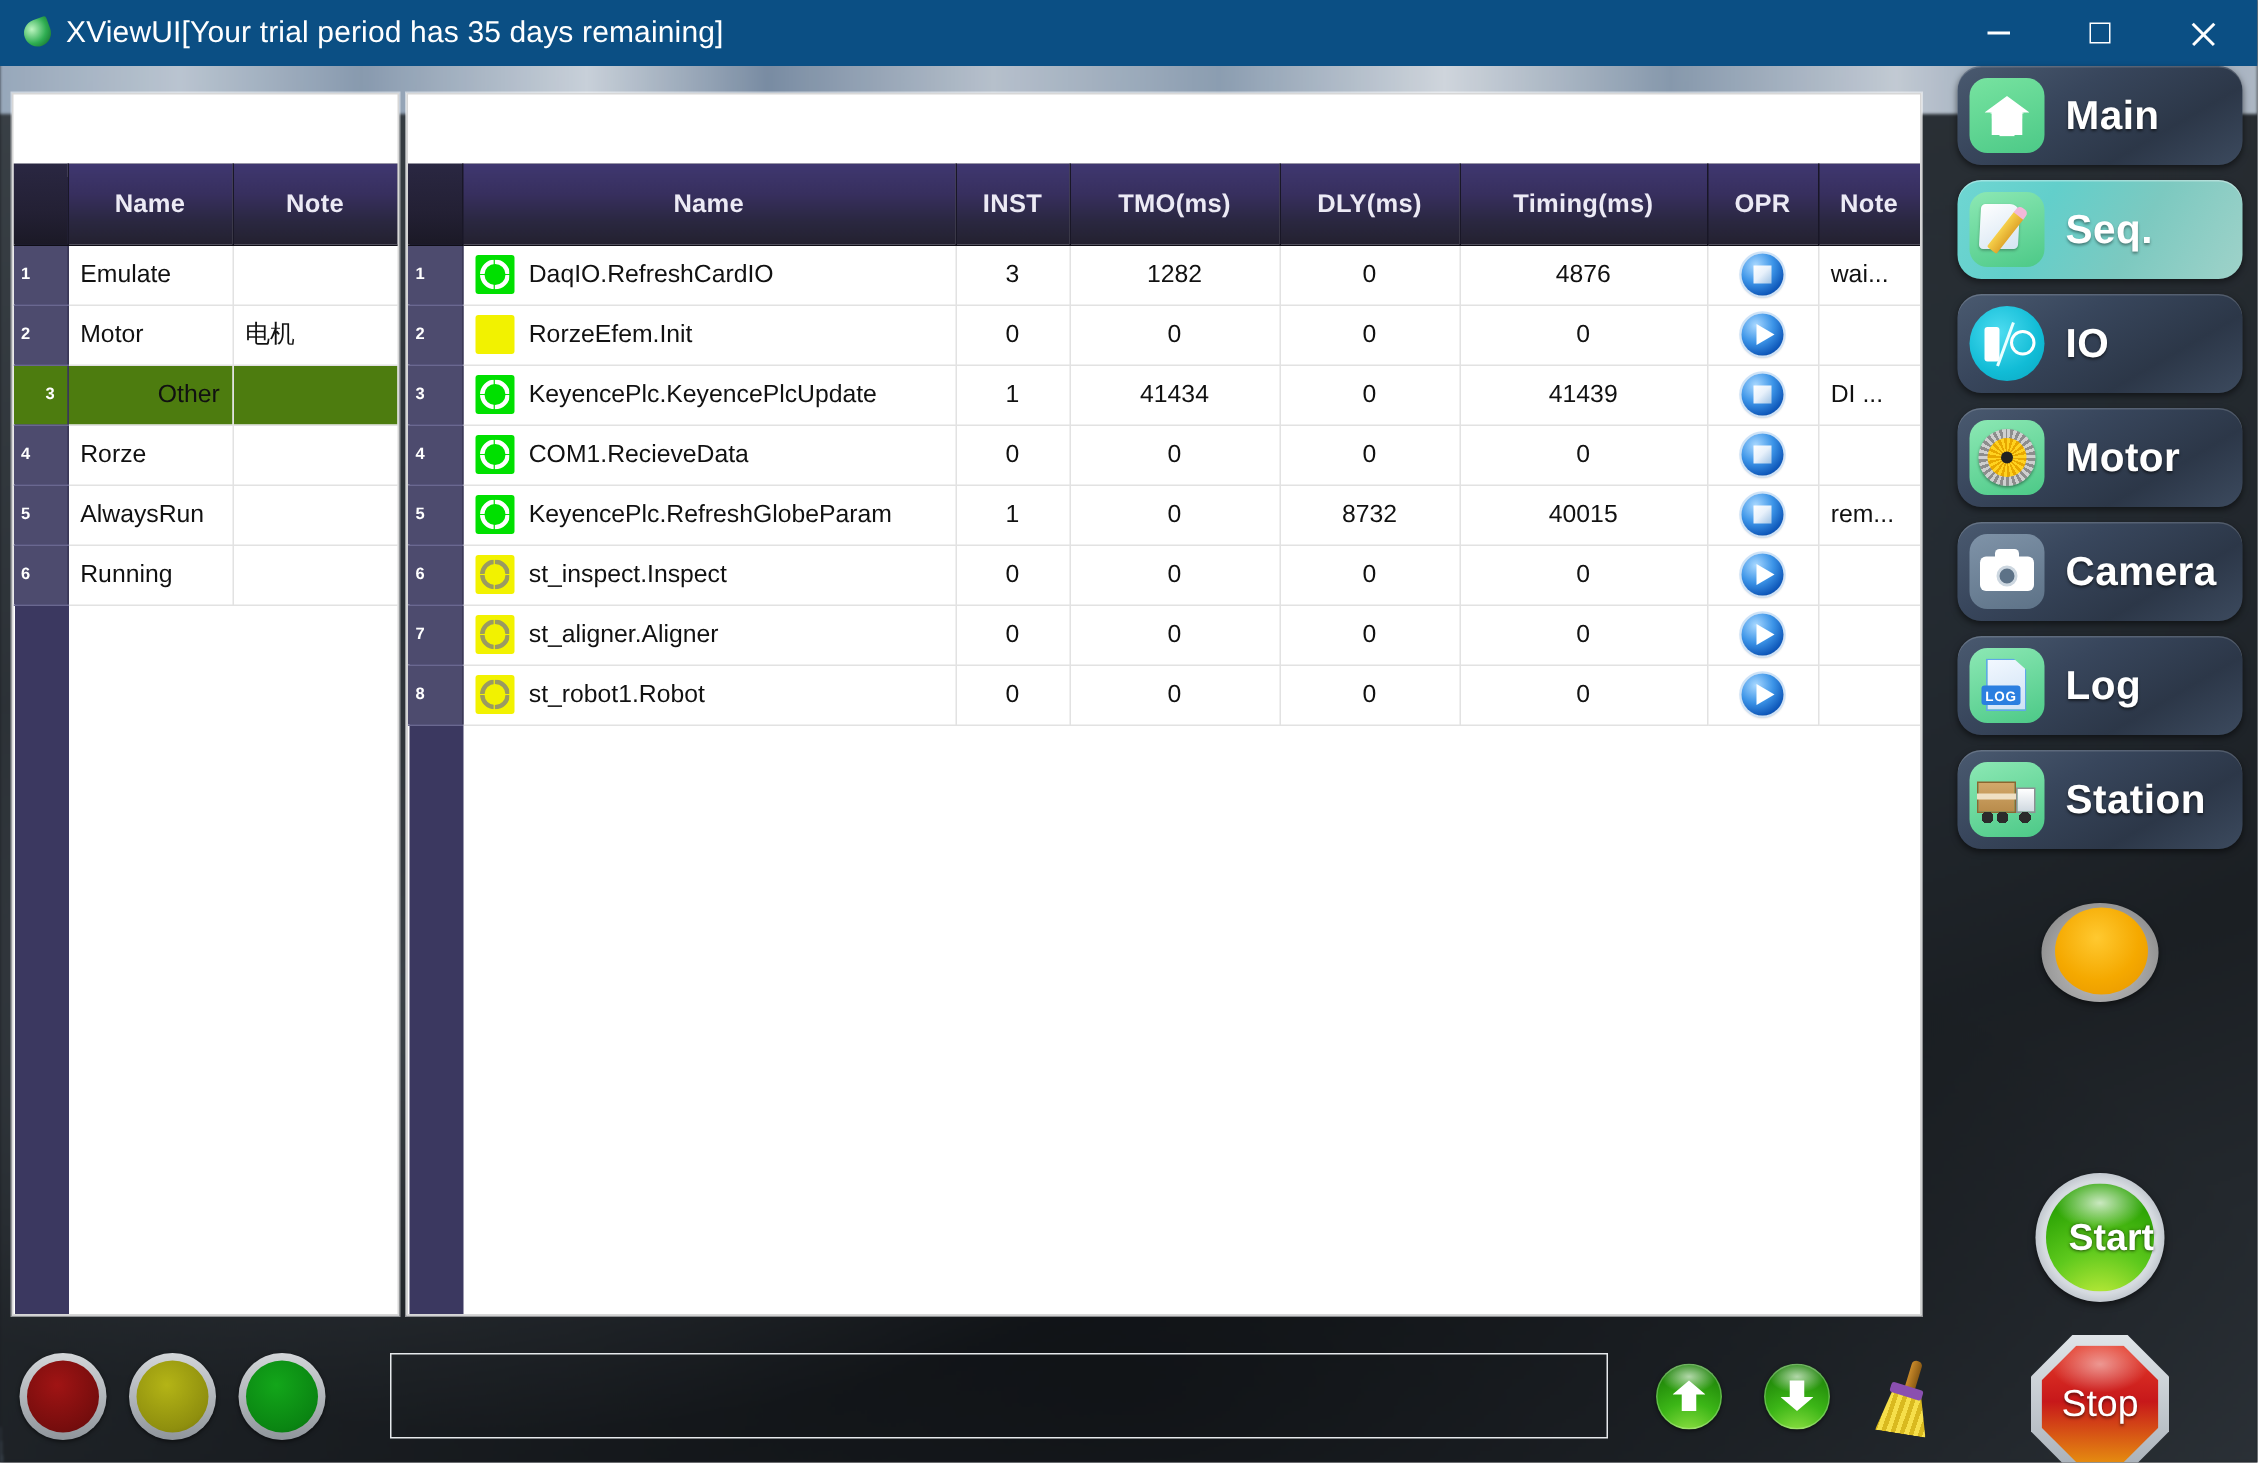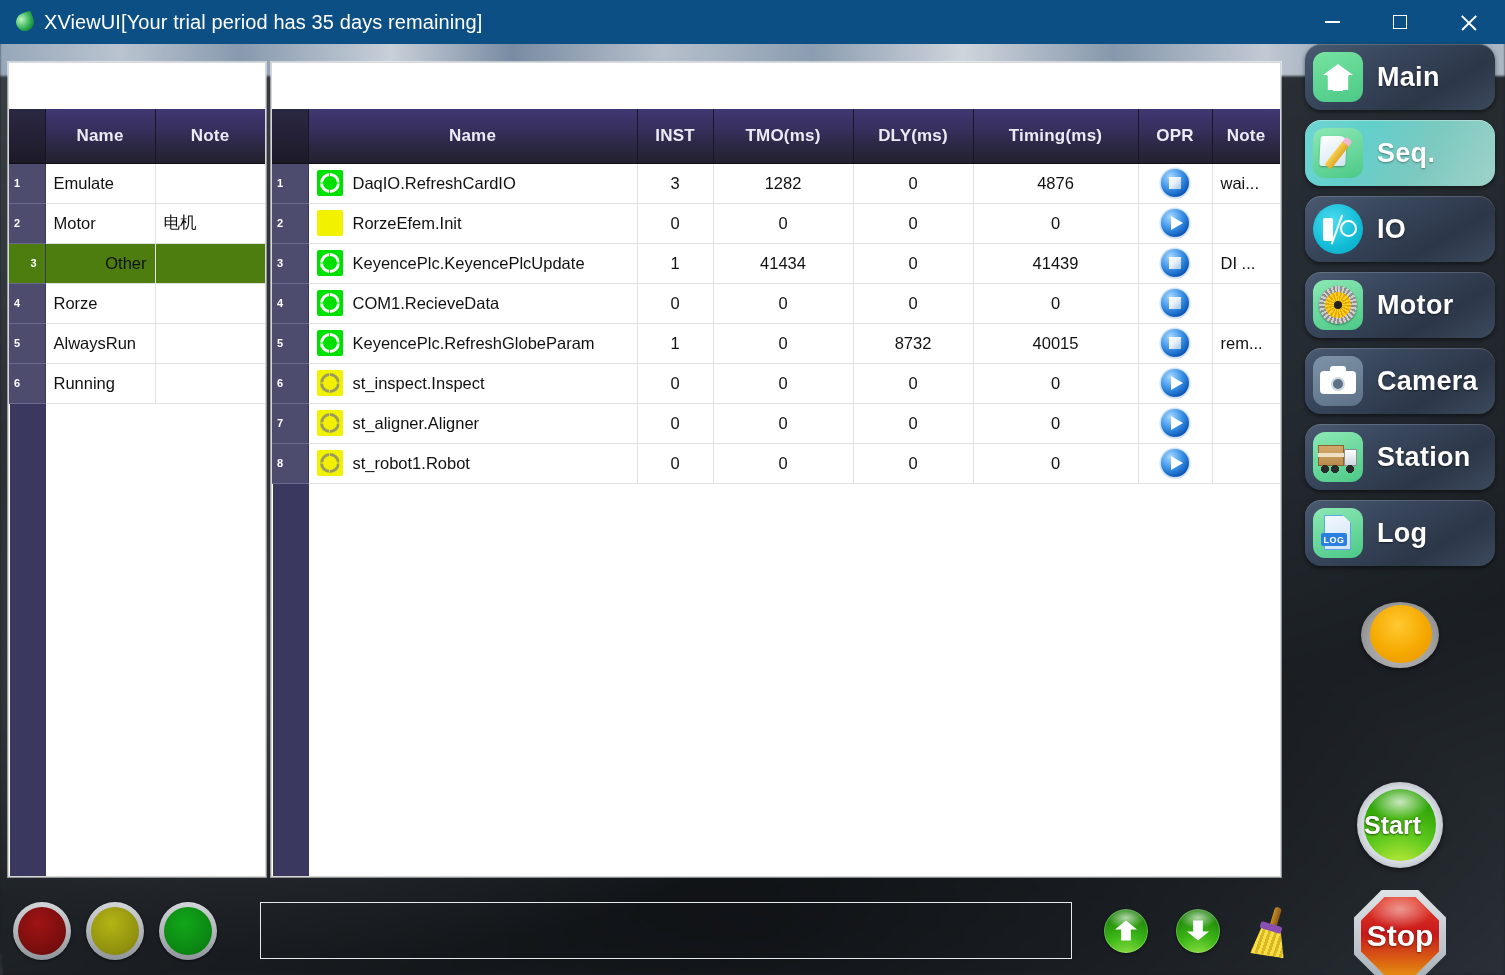--- a/index.html
+++ b/index.html
@@ -334,21 +334,21 @@
     top: 738px; width: 86px; height: 86px; border-radius: 50%;
     background: radial-gradient(circle at 50% 50%, #d6dbe0 62%, #b0b7bf 78%, #8e959d 100%);
     box-shadow: 0 2px 5px rgba(0,0,0,.55);
     display: flex; align-items: center; justify-content: center;
   }
   #btn-start .face {
     width: 72px; height: 72px; border-radius: 50%;
     background:
       radial-gradient(ellipse 60% 35% at 50% 18%, rgba(255,255,255,.75), transparent 70%),
       radial-gradient(circle at 50% 120%, #d8f441 0%, #5ec91d 45%, #2da405 80%);
-    display: flex; align-items: center; justify-content: flex-start;
+    display: flex; align-items: center; justify-content: flex-end;
   }
   #btn-start .lbl {
     color: #fff; font-size: 25px; font-weight: bold;
     text-shadow: 0 1px 2px rgba(0,0,0,.45), 0 0 3px rgba(0,0,0,.3);
   }
   #btn-stop {
     position: absolute; left: 50%; transform: translateX(-50%);
     top: 846px; width: 92px; height: 92px;
     background: linear-gradient(#dfe4e8, #a8b0b8);
     clip-path: polygon(30% 0,70% 0,100% 30%,100% 70%,70% 100%,30% 100%,0 70%,0 30%);
@@ -356,21 +356,21 @@
   }
   #btn-stop .face {
     width: 78px; height: 78px;
     background:
       radial-gradient(ellipse 60% 35% at 50% 16%, rgba(255,255,255,.5), transparent 70%),
       linear-gradient(#e53c2a 0%, #c7181a 48%, #e58b10 100%);
     clip-path: polygon(30% 0,70% 0,100% 30%,100% 70%,70% 100%,30% 100%,0 70%,0 30%);
     display: flex; align-items: center; justify-content: center;
   }
   #btn-stop .lbl {
-    color: #fff; font-size: 30px; font-weight: bold;
+    color: #fff; font-size: 25px; font-weight: normal;
     text-shadow: 0 1px 2px rgba(0,0,0,.5);
   }
 
   
   #bottombar {
     position: absolute; left: 0; top: 886px; width: 1292px; height: 89px;
     display: flex; align-items: center;
   }
   .lamp {
     width: 58px; height: 58px; border-radius: 50%; flex: none;
@@ -703,33 +703,33 @@
         <div class="nav-label">Motor</div>
       </div>
       <div class="nav-btn">
         <div class="nav-icon ic-camera">
           <div class="body"></div>
           <div class="lens"></div>
         </div>
         <div class="nav-label">Camera</div>
       </div>
       <div class="nav-btn">
+        <div class="nav-icon ic-log">
+          <div class="page"></div>
+          <div class="tag">LOG</div>
+        </div>
+        <div class="nav-label">Log</div>
+      </div>
+      <div class="nav-btn">
         <div class="nav-icon ic-station">
           <div class="box"></div>
           <div class="cab"></div>
           <div class="wheels"></div>
         </div>
         <div class="nav-label">Station</div>
-      </div>
-      <div class="nav-btn">
-        <div class="nav-icon ic-log">
-          <div class="page"></div>
-          <div class="tag">LOG</div>
-        </div>
-        <div class="nav-label">Log</div>
       </div>
     </div>
 
   <div id="lamp-orange"></div>
 
   <div id="btn-start">
     <div class="face">
       <span class="lbl">Start</span>
     </div>
   </div>

